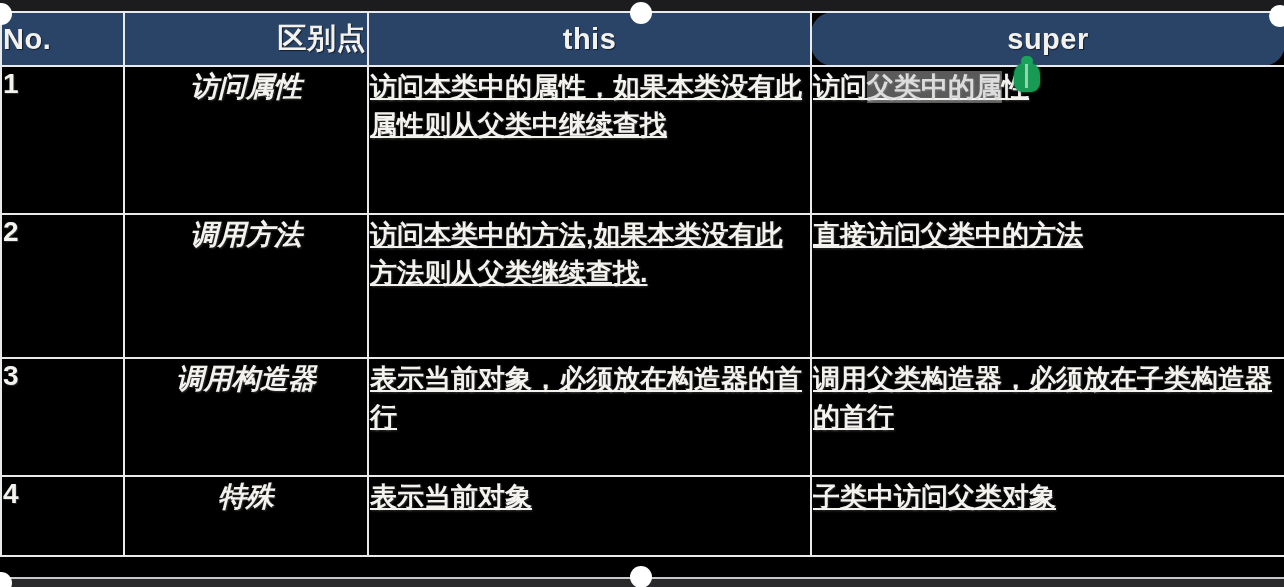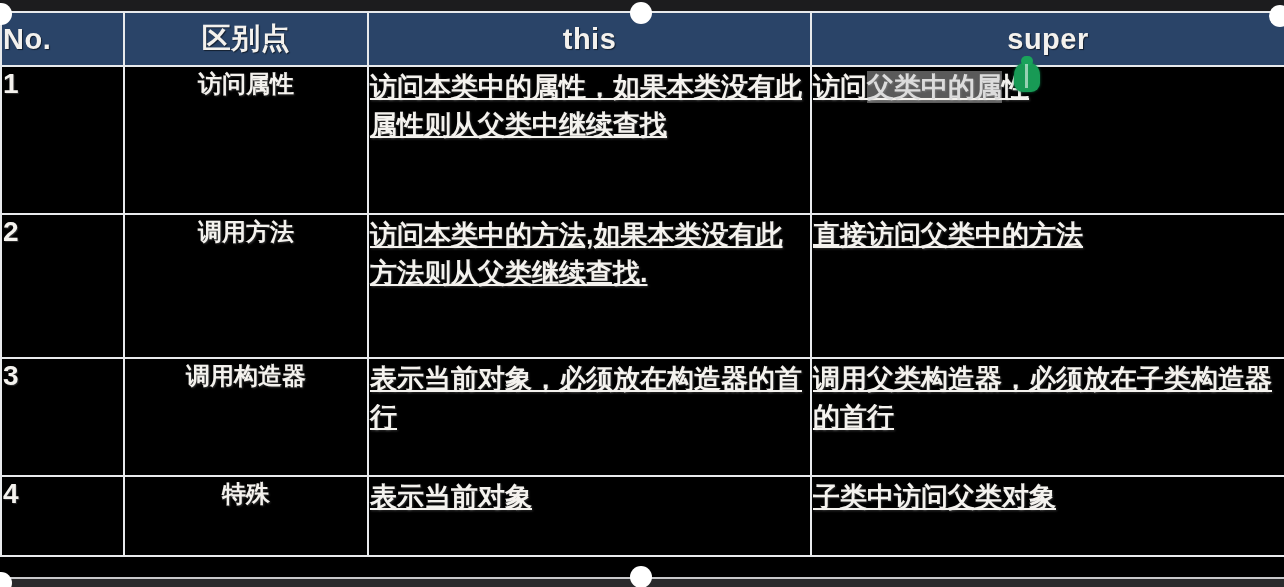--- a/index.html
+++ b/index.html
@@ -57,37 +57,38 @@
   table.cmp thead th {
     background: #2a4468;
     height: 50px;
     vertical-align: middle;
     font-size: 29px;
     font-weight: bold;
     letter-spacing: 0.5px;
     text-shadow: 1px 1px 1px rgba(0,0,0,0.55);
   }
   th.h-no    { text-align: left;   padding-left: 14px; }
-  th.h-point { text-align: center;   padding-left: 12px; }
+  th.h-point { text-align: right;   padding-left: 12px; }
   th.h-this  { text-align: center; }
-  th.h-super { text-align: center; }
+  th.h-super { text-align: center; border-radius: 22px; }
 
   td.cell-no {
     font-size: 28px;
     font-weight: bold;
     padding: 12px 0 0 14px;
     text-align: left;
     text-shadow: 1px 1px 1px rgba(255,255,255,0.18);
   }
   td.cell-point {
-    font-size: 24px;
+    font-size: 28px;
     font-weight: bold;
     text-align: center;
     padding: 14px 6px 0 6px;
     text-shadow: 1px 1px 2px rgba(255,255,255,0.2);
+    font-style: italic;
   }
   td.cell-body {
     font-size: 27px;
     font-weight: bold;
     line-height: 1.42;
     text-align: left;
     padding: 12px 8px 10px 10px;
     text-shadow: 1px 1px 2px rgba(255,255,255,0.18);
     word-break: break-all;
     text-decoration: underline;

